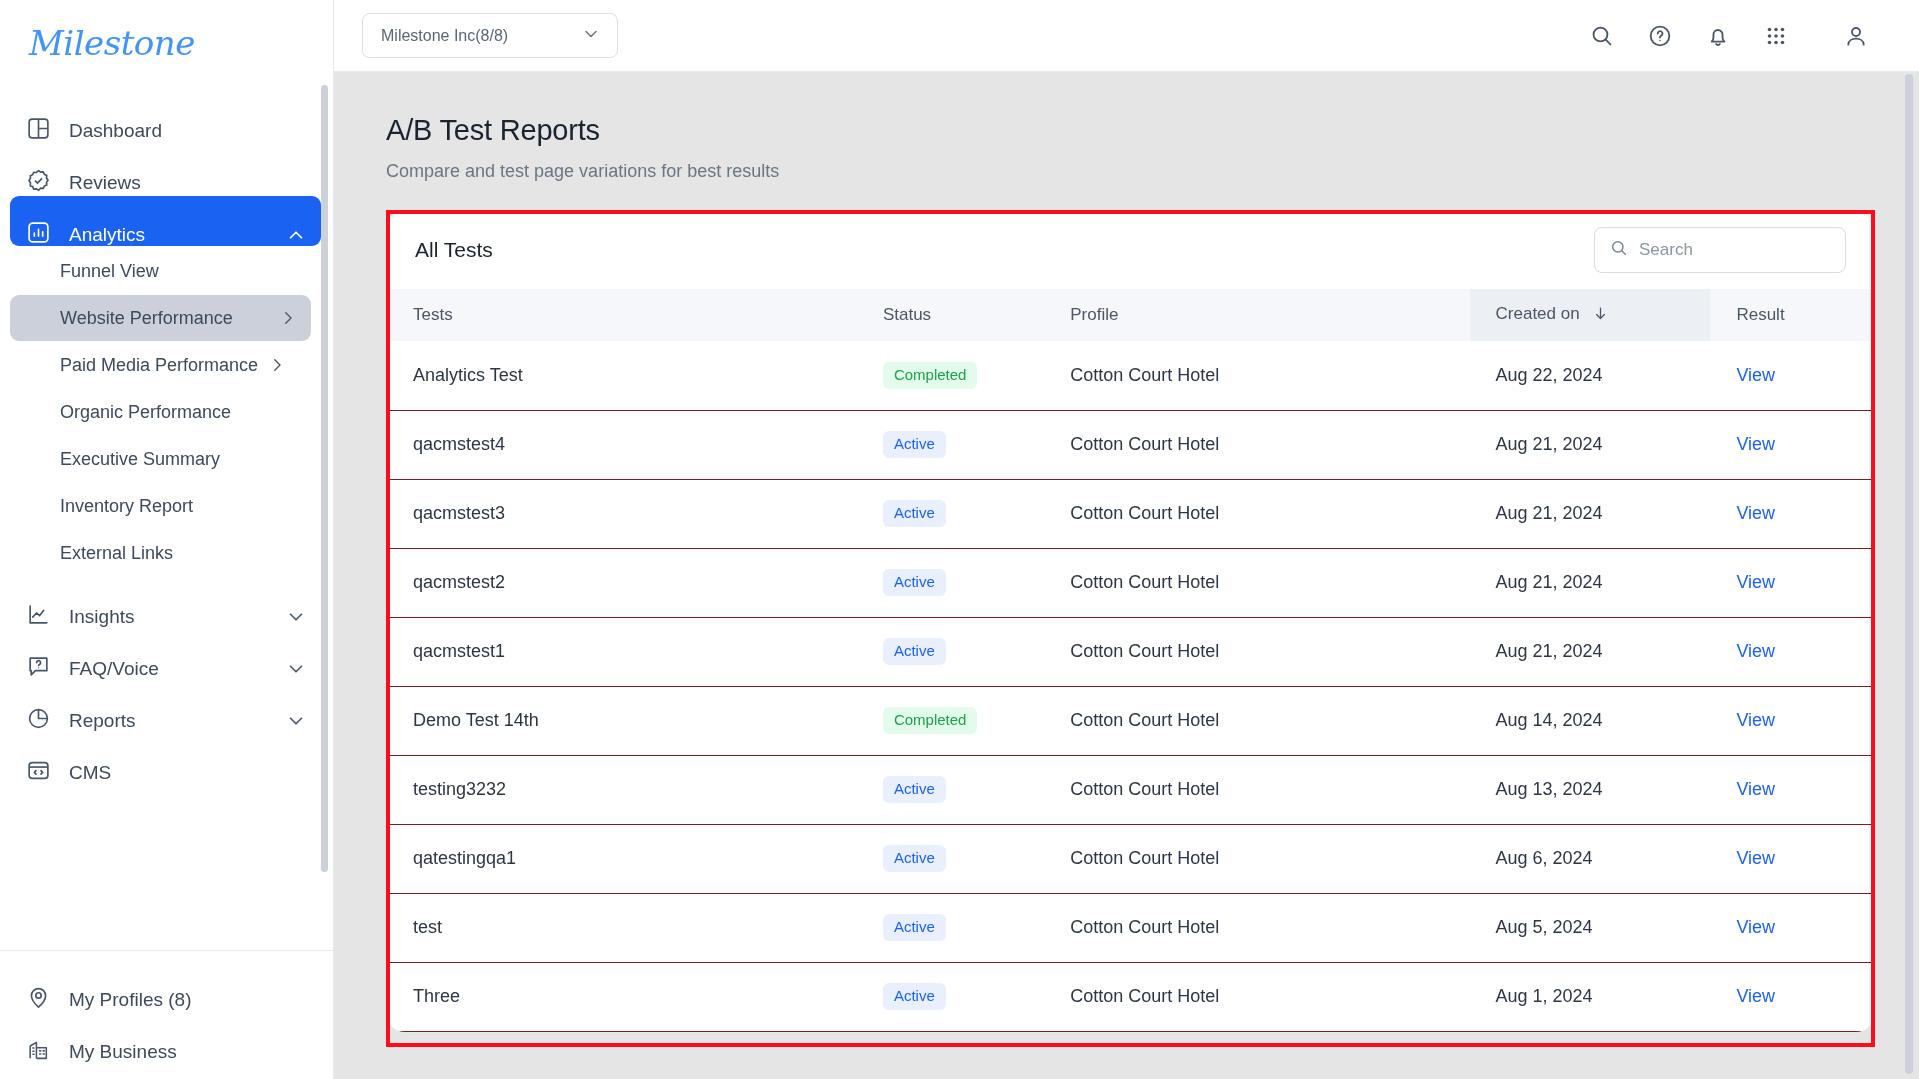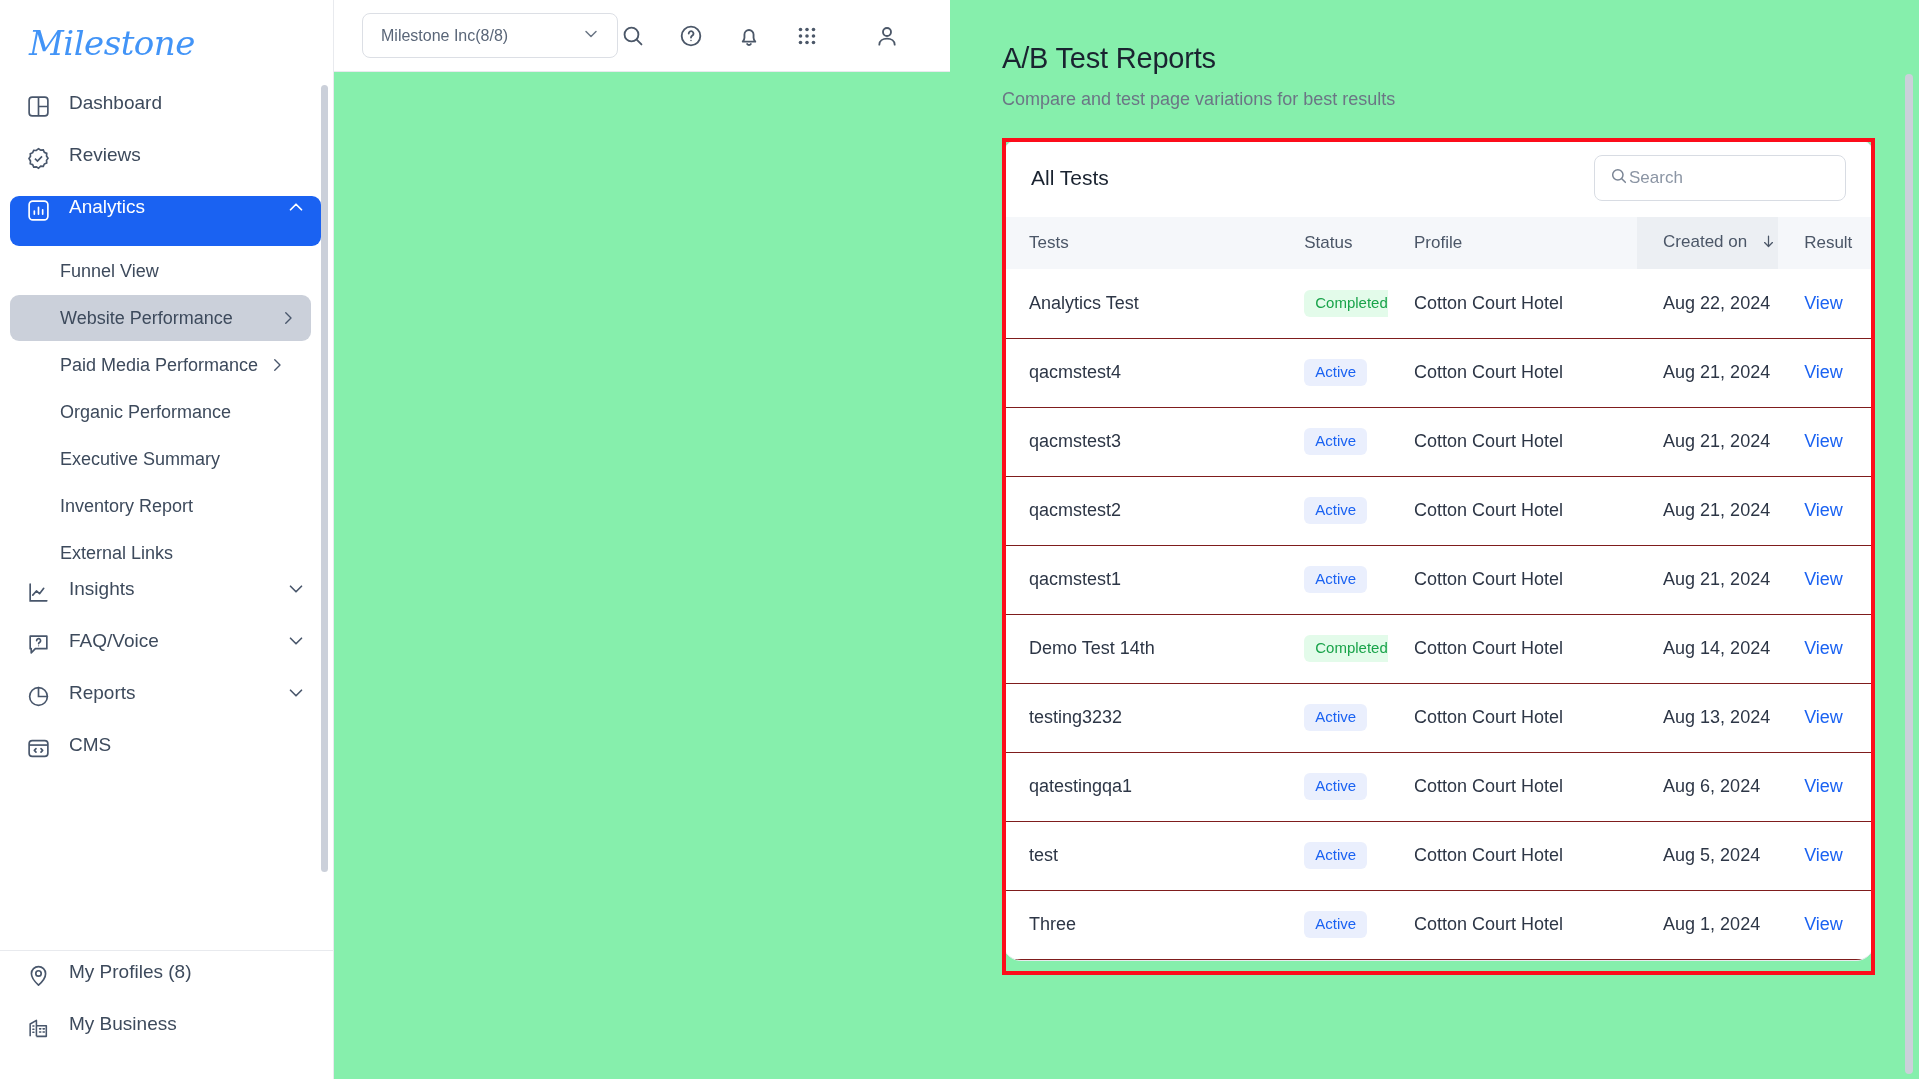--- a/index.html
+++ b/index.html
@@ -24,21 +24,21 @@
   }
   .brand-logo {
     font-family: "DejaVu Serif", serif;
     font-size: 34px; font-weight: 400; font-style: italic;
     color: #4294f7; letter-spacing: -0.5px;
   }
   .nav-scroll {
     flex: 1 1 auto; overflow: hidden; position: relative; padding-top: 4px;
   }
   .nav-item {
-    display: flex; align-items: flex-start;
+    display: flex; align-items: flex-end;
     height: 50px; margin: 2px 12px 2px 10px;
     border-radius: 9px;
     padding-left: 14px; padding-right: 14px;
     color: #3d4a5c; font-size: 19px;
     cursor: pointer;
   }
   .nav-item .ico {
     width: 28px; height: 28px; margin-right: 17px;
     display: flex; align-items: center; justify-content: center;
     flex: 0 0 28px;
@@ -65,21 +65,21 @@
   .nav-divider { height: 1px; background: #e8eaee; margin: 0; }
   .bottom-nav { padding: 8px 0 14px 0; background:#fff; }
 
   .sb-track {
     position: absolute; right: 5px; top: 85px;
     width: 7px; height: 787px;
     background: #cbd0da; border-radius: 4px;
   }
 
   
-  .main { flex: 1 1 auto; display: flex; flex-direction: row; min-width: 0; position: relative; background:#86efac;}
+  .main { flex: 1 1 auto; display: flex; flex-direction: column; min-width: 0; position: relative; background:#e5e5e5;}
   .topbar {
     height: 72px; flex: 0 0 72px;
     border-bottom: 1px solid #e8eaee;
     display: flex; align-items: center;
     padding: 0 48px 0 28px;
     background: #fff;
   }
   .profile-select {
     width: 256px; height: 45px;
     border: 1px solid #dcdfe5; border-radius: 8px;
@@ -108,21 +108,21 @@
     background: #fff; border: 1px solid #e8eaee; border-radius: 19px;
     overflow: hidden;
   }
   .card-head {
     height: 78px; display: flex; align-items: center; padding: 0 28px 0 28px;
   }
   .card-title { font-size: 21px; color: #1a2330; }
   .card-head-spacer { flex: 1 1 auto; }
   .searchbox {
     width: 252px; height: 46px; border: 1px solid #d8dce3; border-radius: 8px;
-    display: flex; align-items: center; padding: 0 14px; background:#fff;
+    display: flex; align-items: center; padding: 0 14px; gap: 10px; background:#fff;
   }
   .searchbox input {
     border: none; outline: none; font-size: 17px; color: #5a6678;
     font-family: "Liberation Sans", sans-serif; width: 100%; background: transparent;
   }
   .searchbox input::placeholder { color: #8b95a4; }
 
   table.tests { width: 100%; border-collapse: collapse; table-layout: fixed; }
   table.tests thead th {
     background: #f5f7fa; text-align: left; font-weight: 400;

